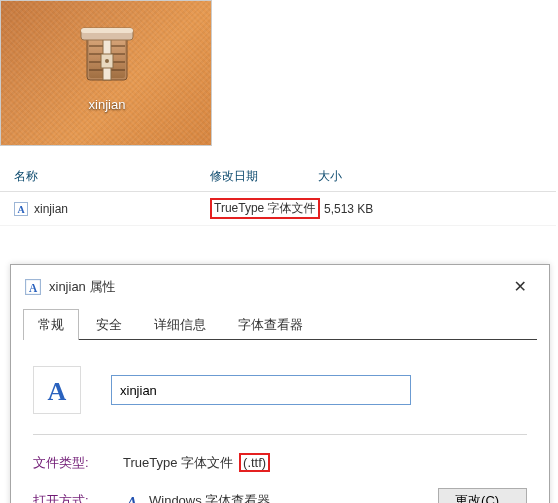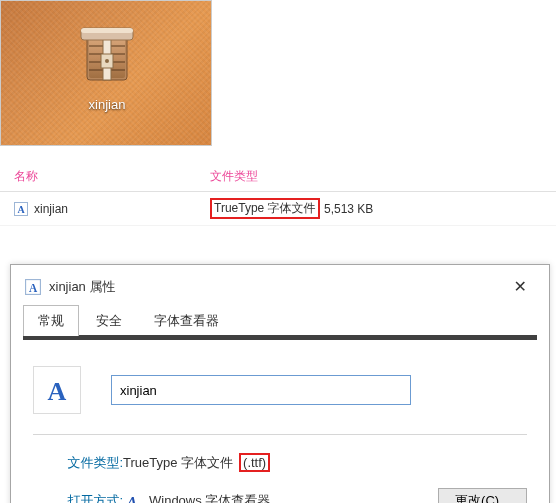--- a/index.html
+++ b/index.html
@@ -44,21 +44,21 @@
 
     
     .filelist {
       margin-top: 16px;
       width: 556px;
     }
     .fl-header {
       display: flex;
       border-bottom: 1px solid #e0e0e0;
       padding: 6px 0;
-      color: #ec4899;
+      color: #0c4a6e;
     }
     .fl-row {
       display: flex;
       padding: 6px 0;
       align-items: center;
       border-bottom: 1px solid #f3f3f3;
     }
     .col-name { width: 210px; padding-left: 14px; display: flex; align-items: center; gap: 6px; }
     .col-date { width: 108px; }
     .col-type { width: 114px; }
@@ -90,21 +90,21 @@
     .close-x {
       font-size: 16px;
       font-weight: 300;
       cursor: pointer;
       padding: 2px 8px;
     }
     .pd-body { padding: 0 12px 14px 12px; }
     .tabs {
       display: flex;
       align-items: flex-end;
-      border-bottom: 5px solid #404040;
+      border-bottom: 1px solid #404040;
       position: relative;
       height: 32px;
     }
     .tab {
       padding: 6px 14px;
       font-size: 13px;
       cursor: pointer;
       border: 1px solid transparent;
       border-bottom: none;
       position: relative;
@@ -137,21 +137,21 @@
       outline: none;
       font-family: inherit;
     }
     .divider { border:none; border-top:1px solid #d6d6d6; margin: 10px 0 18px 0; }
     .prop-line {
       display: flex;
       align-items: center;
       margin-bottom: 16px;
       font-size: 13px;
     }
-    .prop-label { width: 90px; color: #0369a1; text-align: right; }
+    .prop-label { width: 90px; color: #701a75; }
     .prop-val { display: flex; align-items: center; gap: 6px; }
     .open-with-icon svg { display:block; }
     .change-btn {
       height: 26px;
       padding: 2px 16px;
       font-size: 13px;
       background: #e9e9e9;
       border: 1px solid #adadad;
       cursor: pointer;
       margin-left: auto;
@@ -184,21 +184,22 @@
       <rect x="6" y="2" width="52" height="12" rx="3" fill="#d9c0a8" stroke="#9a744f"></rect>
       <rect x="6" y="2" width="52" height="5" rx="3" fill="#f0e1cd"></rect>
     </svg>
     <span class="dk-icon-label">xinjian</span>
   </div>
 </div>
 
 <div class="filelist">
   <div class="fl-header">
     <div class="col-name">名称</div>
-    <div class="col-date">文件类型</div>
+    <div class="col-date">修改日期</div>
+    <div class="col-size">大小</div>
   </div>
   <div class="fl-row">
     <div class="col-name">
       <span class="font-micro-icon">
         <svg width="14" height="14" viewBox="0 0 14 14">
           <rect x="0.5" y="0.5" width="13" height="13" fill="#fff" stroke="#9db6d6"></rect>
           <text x="7" y="11" text-anchor="middle" font-family="Georgia,serif" font-size="10" font-weight="bold" fill="#2a62be">A</text>
         </svg>
       </span>
       <span>xinjian</span>
@@ -222,20 +223,21 @@
         </svg>
       </span>
       <span>xinjian 属性</span>
     </div>
     <span class="close-x">✕</span>
   </div>
   <div class="pd-body">
     <div class="tabs">
       <div class="tab active">常规</div>
       <div class="tab">安全</div>
+      <div class="tab">详细信息</div>
       <div class="tab">字体查看器</div>
     </div>
     <div class="pd-content">
       <div class="row1">
         <div class="big-icon-box">
           <svg width="36" height="36" viewBox="0 0 36 36">
             <text x="18" y="28" text-anchor="middle" font-family="Georgia,serif" font-size="26" font-weight="bold" fill="#2a62be">A</text>
           </svg>
         </div>
         <input class="name-input" type="text" value="xinjian" style="">

